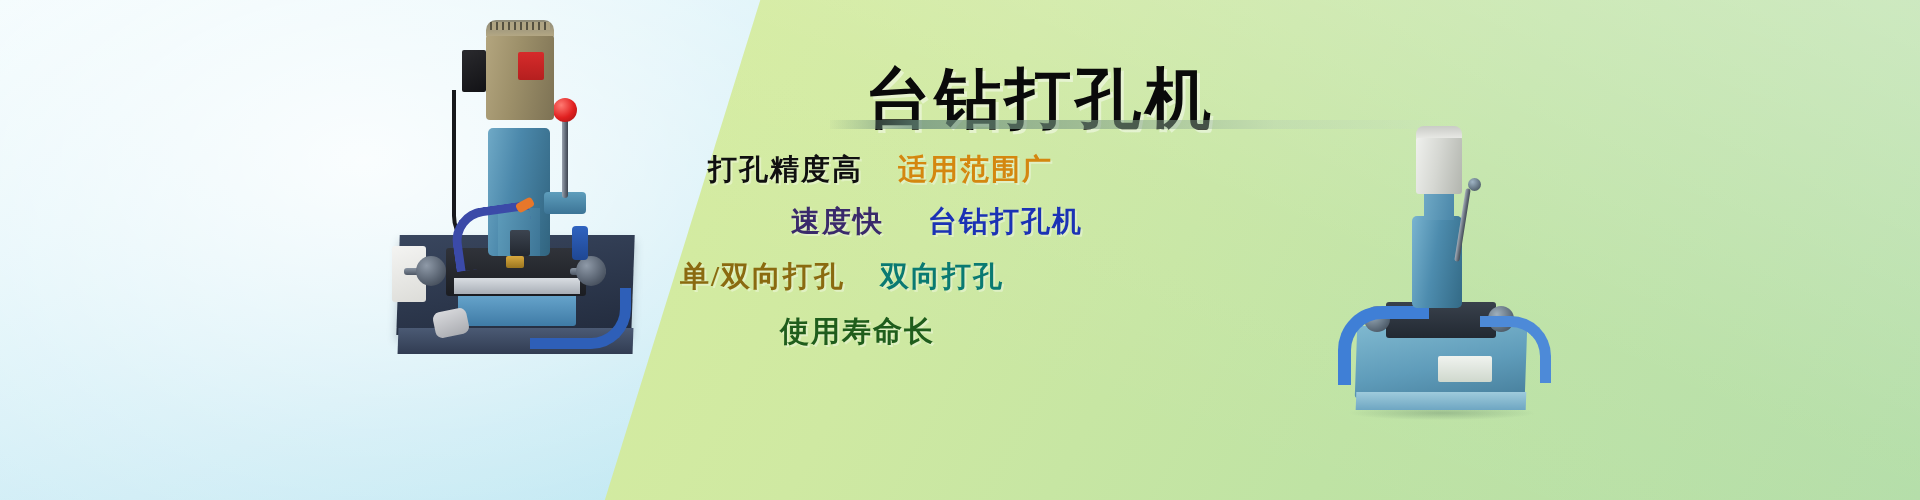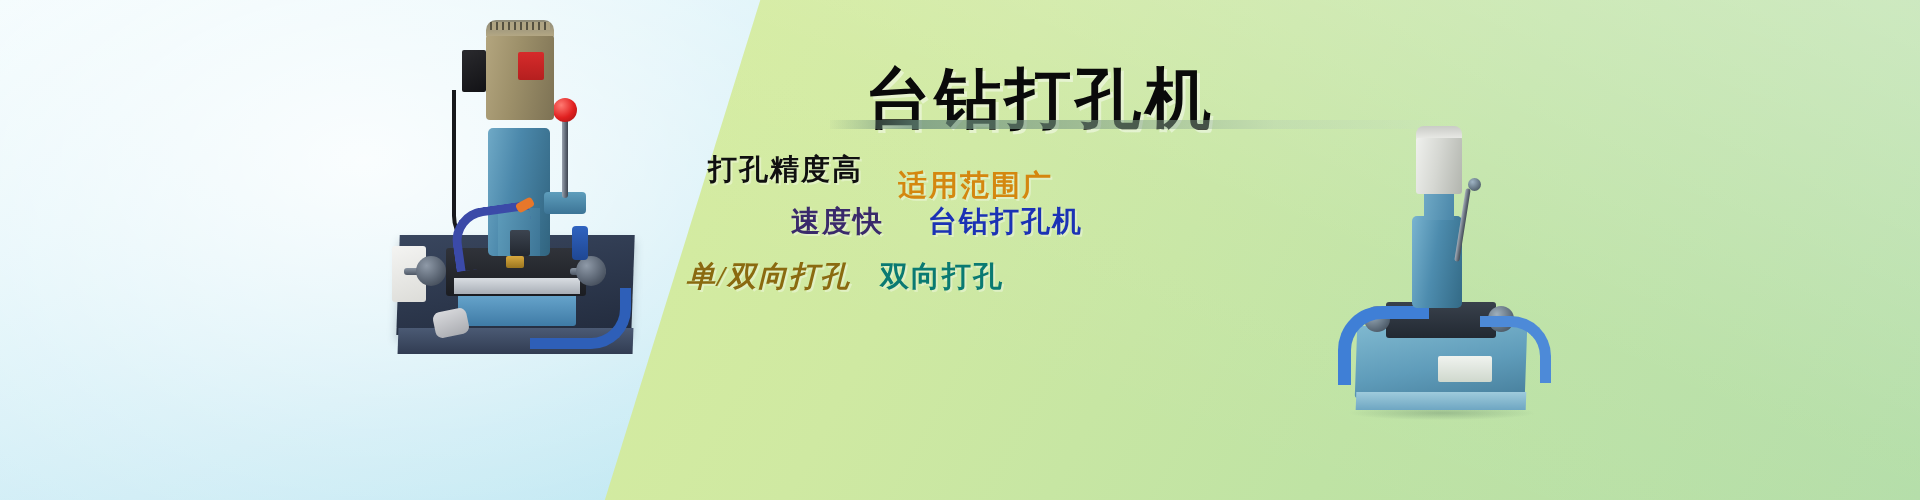--- a/index.html
+++ b/index.html
@@ -109,24 +109,24 @@
     white-space: nowrap;
     text-shadow: 2px 2px 0 rgba(255,255,255,0.35);
   }
 
   .r1 { top: 10px; }
   .r2 { top: 62px; }
   .r3 { top: 117px; }
   .r4 { top: 172px; }
 
   .f-1a { left: 28px;  color: #101010; text-align: center; }
-  .f-1b { left: 218px; color: #d4870f; margin-top: 16px; }
+  .f-1b { left: 218px; color: #d4870f; }
   .f-2a { left: 111px; color: #3a2a6b; }
   .f-2b { left: 248px; color: #1b32b5; }
-  .f-3a { left: 6px;  color: #8a6a10; font-style: italic; }
+  .f-3a { left: 0;  color: #8a6a10; }
   .f-3b { left: 200px; color: #0a7a72; }
   .f-4a { left: 100px; color: #1f5d1c; }
 
   
   .machine-left {
     position: absolute;
     left: 380px;
     top: 10px;
     width: 270px;
     height: 360px;
@@ -556,20 +556,21 @@
   <div class="headline">台钻打孔机</div>
   <div class="divider"></div>
 
   <div class="features">
     <div class="feat r1 f-1a" style="color: rgb(16, 16, 16);">打孔精度高</div>
     <div class="feat r1 f-1b" style="color: rgb(212, 135, 15);">适用范围广</div>
     <div class="feat r2 f-2a" style="color: rgb(58, 42, 107);">速度快</div>
     <div class="feat r2 f-2b" style="color: rgb(27, 50, 181);">台钻打孔机</div>
     <div class="feat r3 f-3a" style="color: rgb(138, 106, 16);">单/双向打孔</div>
     <div class="feat r3 f-3b" style="color: rgb(10, 122, 114);">双向打孔</div>
+    <div class="feat r4 f-4a" style="color: rgb(31, 93, 28);">使用寿命长</div>
   </div>
 
   <div class="machine-right">
     <div class="mr-shadow"></div>
     <div class="mr-base"></div>
     <div class="mr-base-front"></div>
     <div class="mr-label"></div>
     <div class="mr-vise"></div>
     <div class="mr-wheel left"></div>
     <div class="mr-wheel right"></div>

